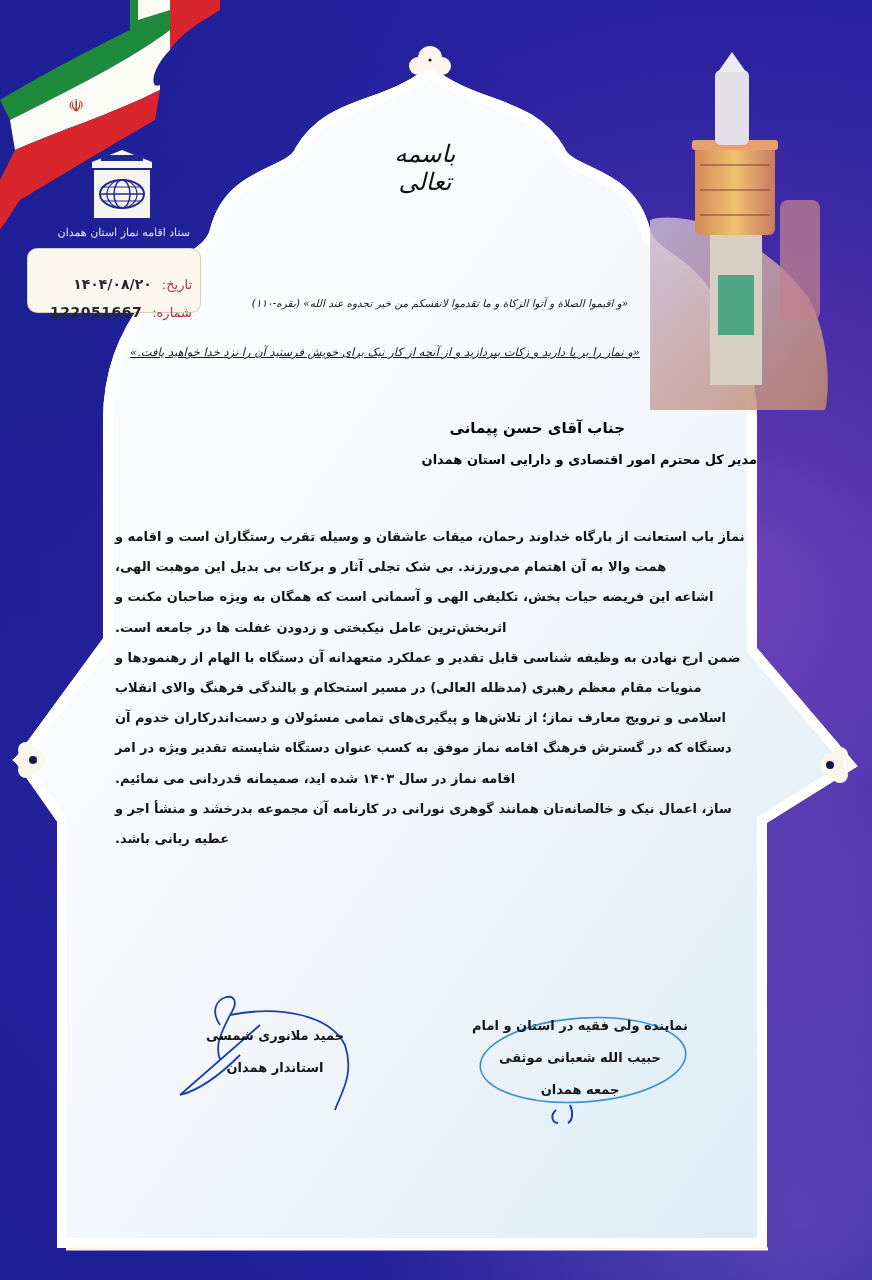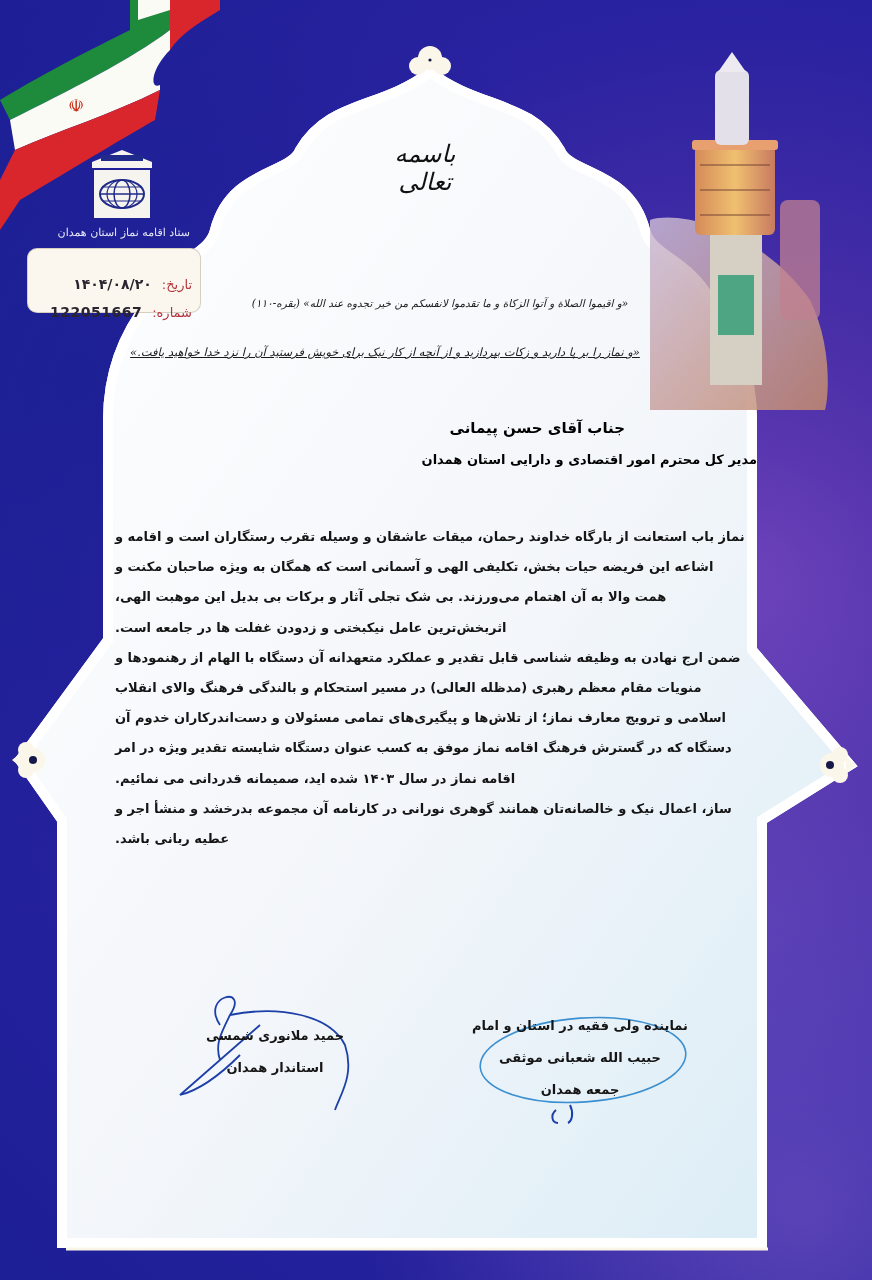--- a/index.html
+++ b/index.html
@@ -180,22 +180,22 @@
 <div class="basmala">باسمه تعالی</div>
 
 <div class="verse v1">«و اقیموا الصلاة و آتوا الزکاة و ما تقدموا لانفسکم من خیر تجدوه عند الله» (بقره-۱۱۰)</div>
 <div class="verse v2">«و نماز را بر پا دارید و زکات بپردازید و از آنچه از کار نیک برای خویش فرستید آن را نزد خدا خواهید یافت.»</div>
 
 <div class="recipient-name">جناب آقای حسن پیمانی</div>
 <div class="recipient-title">مدیر کل محترم امور اقتصادی و دارایی استان همدان</div>
 
 <div class="body-text">
   <p>نماز باب استعانت از بارگاه خداوند رحمان، میقات عاشقان و وسیله تقرب رستگاران است و اقامه و</p>
+  <p>همت والا به آن اهتمام می‌ورزند. بی شک تجلی آثار و برکات بی بدیل این موهبت الهی،</p>
   <p>اشاعه این فریضه حیات بخش، تکلیفی الهی و آسمانی است که همگان به ویژه صاحبان مکنت و</p>
-  <p>همت والا به آن اهتمام می‌ورزند. بی شک تجلی آثار و برکات بی بدیل این موهبت الهی،</p>
   <p>اثربخش‌ترین عامل نیکبختی و زدودن غفلت ها در جامعه است.</p>
   <p>ضمن ارج نهادن به وظیفه شناسی قابل تقدیر و عملکرد متعهدانه آن دستگاه با الهام از رهنمودها و</p>
   <p>منویات مقام معظم رهبری (مدظله العالی) در مسیر استحکام و بالندگی فرهنگ والای انقلاب</p>
   <p>اسلامی و ترویج معارف نماز؛ از تلاش‌ها و پیگیری‌های تمامی مسئولان و دست‌اندرکاران خدوم آن</p>
   <p>دستگاه که در گسترش فرهنگ اقامه نماز موفق به کسب عنوان دستگاه شایسته تقدیر ویژه در امر</p>
   <p>اقامه نماز در سال ۱۴۰۳ شده اید، صمیمانه قدردانی می نمائیم.</p>
   <p>ساز، اعمال نیک و خالصانه‌تان همانند گوهری نورانی در کارنامه آن مجموعه بدرخشد و منشأ اجر و</p>
   <p>عطیه ربانی باشد.</p>
 </div>
 

